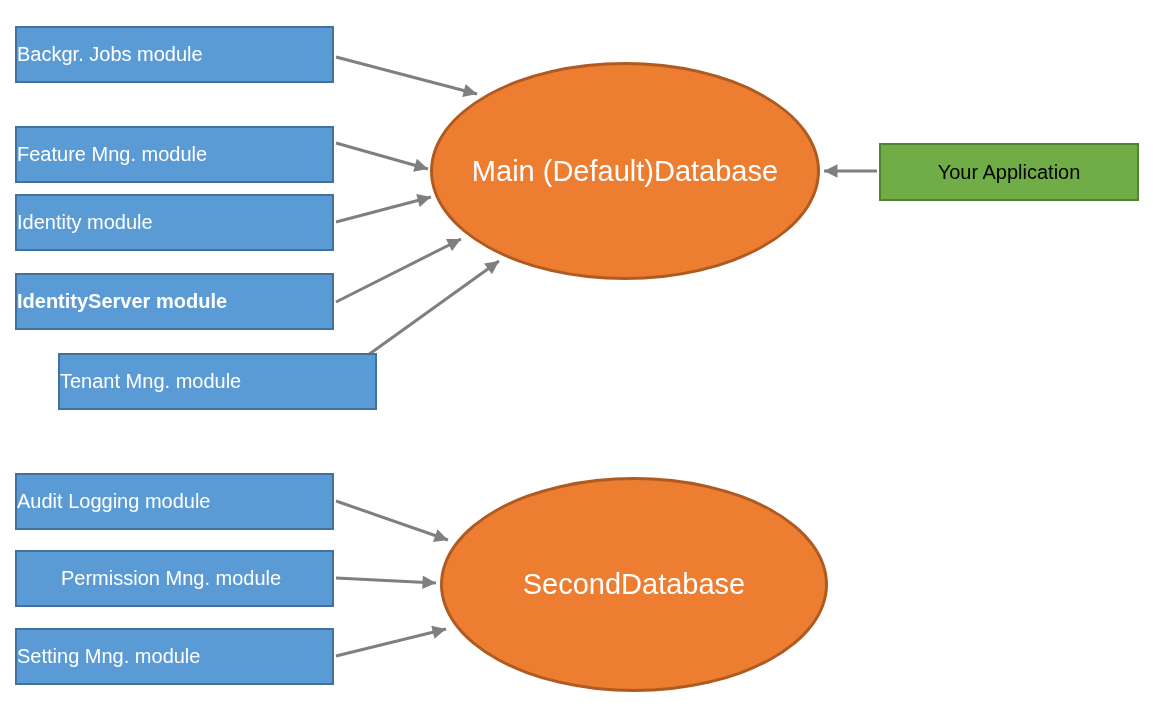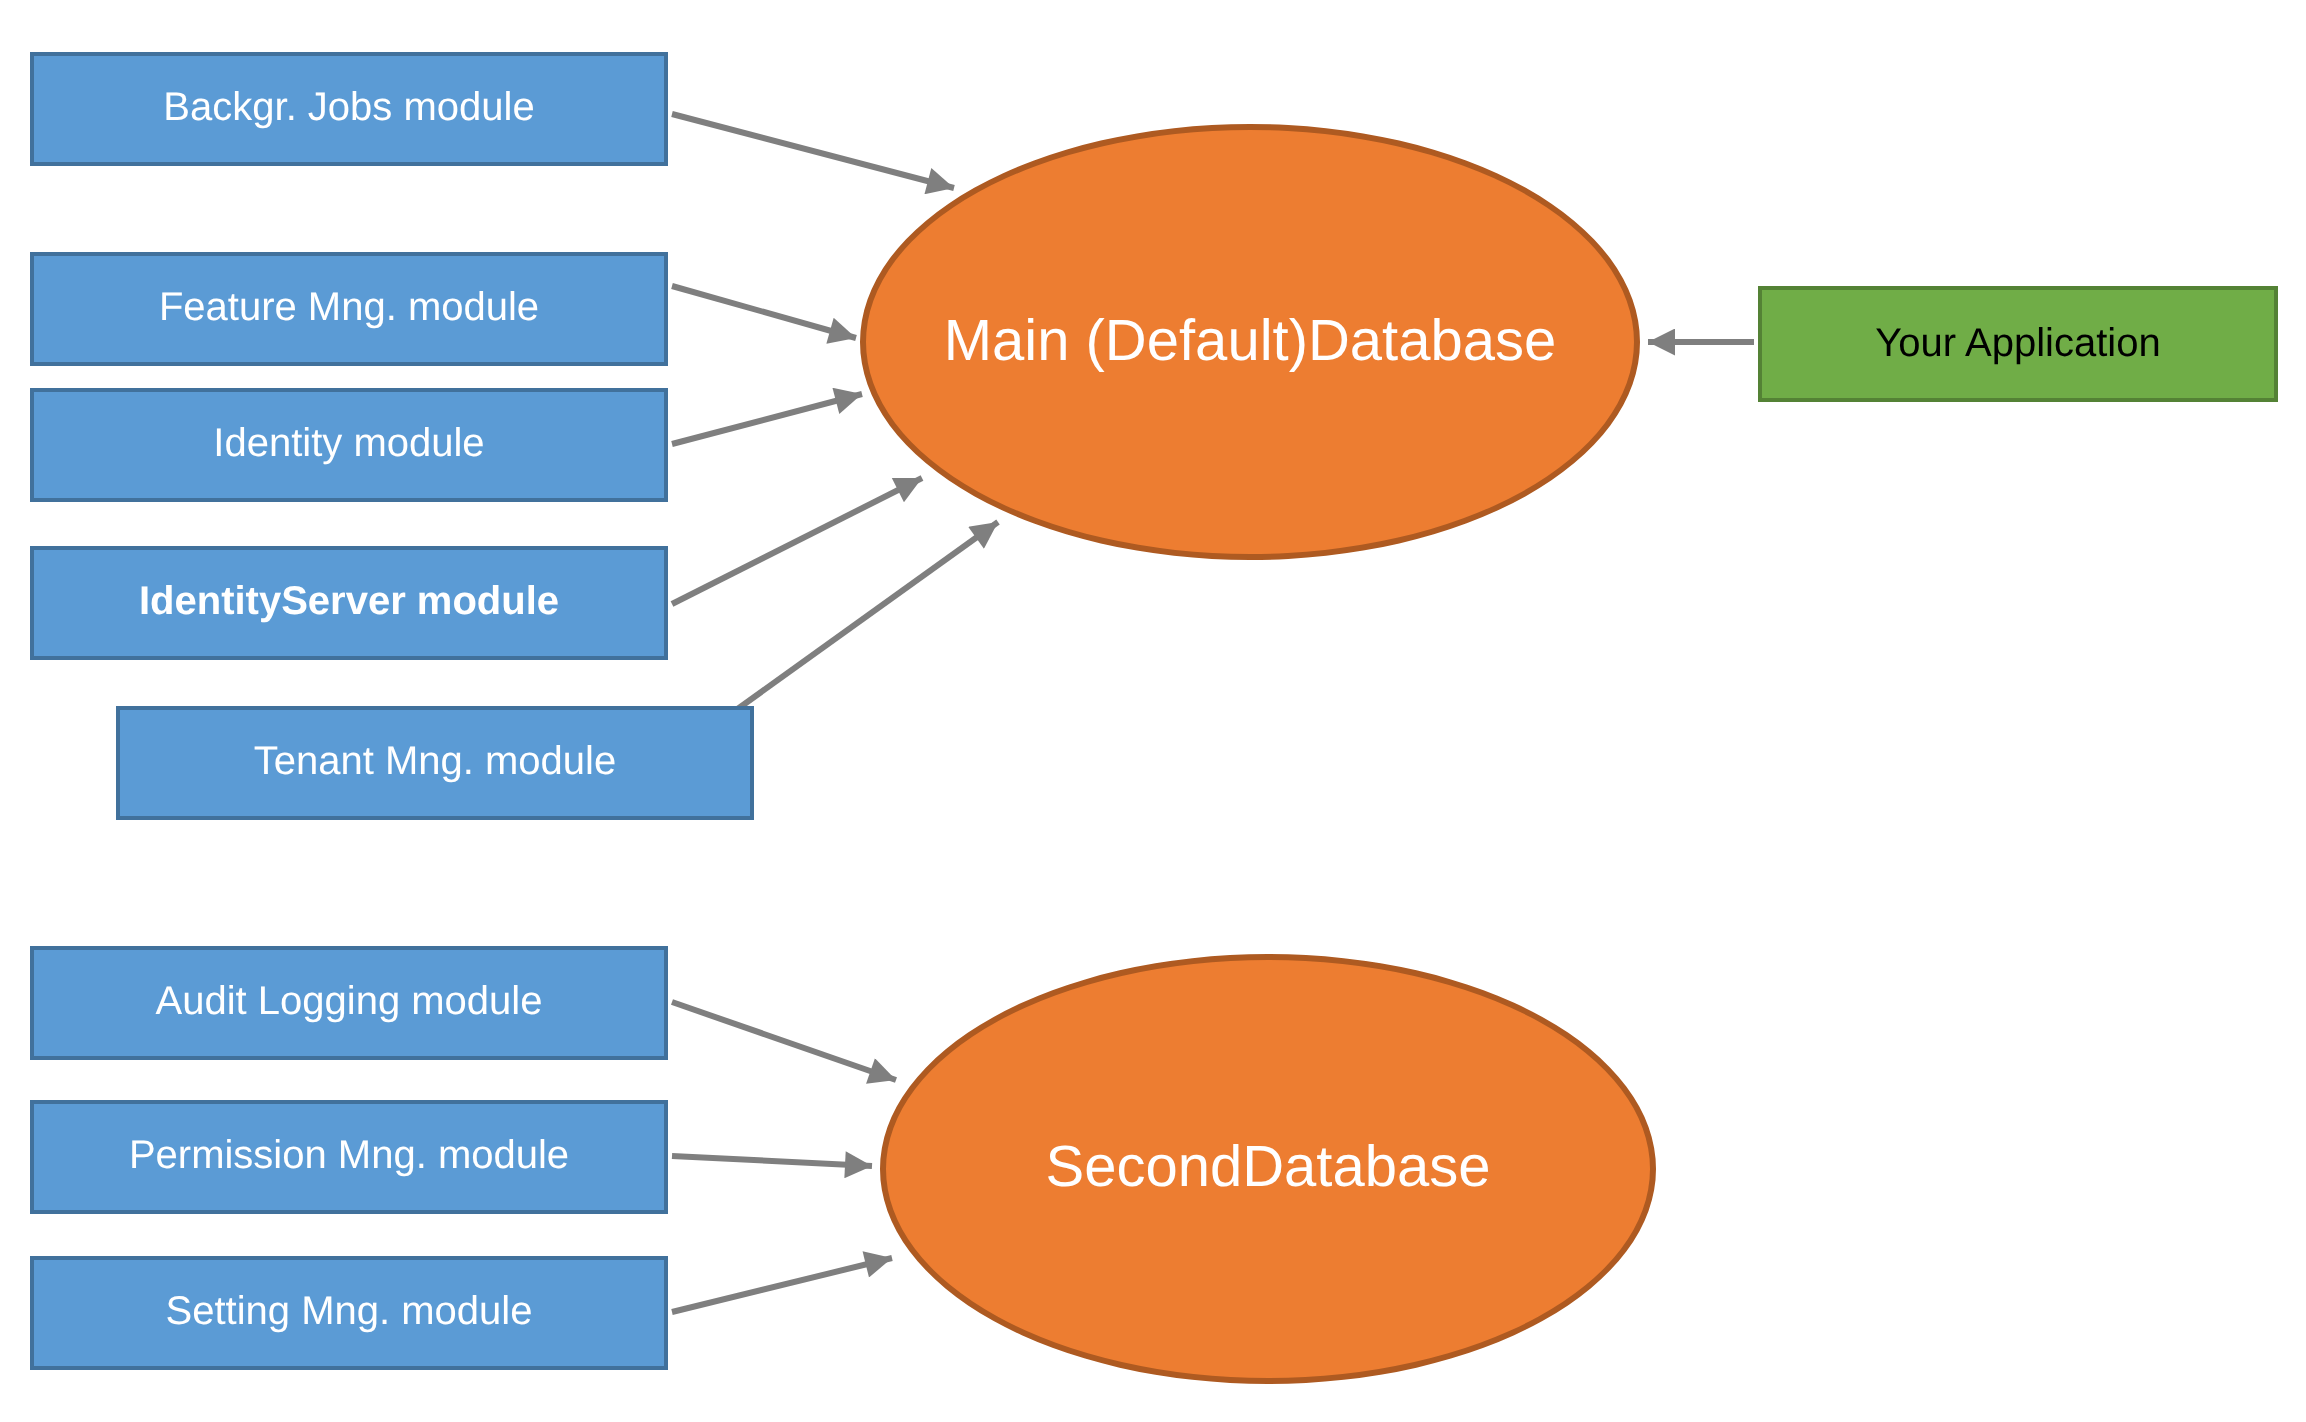--- a/index.html
+++ b/index.html
@@ -21,21 +21,21 @@
     position: absolute;
     left: 15px;
     width: 319px;
     height: 57px;
     box-sizing: border-box;
     background: #5B9BD5;
     border: 2px solid #41719C;
     color: #ffffff;
     display: flex;
     align-items: center;
-    justify-content: center;
+    justify-content: flex-start;
     font-size: 20px;
     white-space: nowrap;
   }
   .db-ellipse {
     position: absolute;
     box-sizing: border-box;
     border-radius: 50%;
     background: #ED7D31;
     border: 3px solid #AE5A21;
     color: #ffffff;
@@ -64,21 +64,21 @@
     justify-content: center;
     font-size: 20px;
     white-space: nowrap;
   }
   .pos-1 { top: 26px; }
   .pos-2 { top: 126px; }
   .pos-3 { top: 194px; }
   .pos-4 { top: 273px; font-weight: bold; }
   .pos-5 { top: 353px; margin-left: 43px; }
   .pos-6 { top: 473px; }
-  .pos-7 { top: 550px; }
+  .pos-7 { top: 550px; padding-left: 44px; }
   .pos-8 { top: 628px; }
 </style>
 </head>
 <body>
 
 <div class="canvas">
 
   <svg class="arrow-layer" viewBox="0 0 1153 711" xmlns="http://www.w3.org/2000/svg">
     <defs>
       <marker id="ah" viewBox="0 0 10 10" refX="10" refY="5" markerWidth="5.5" markerHeight="4.5" orient="auto-start-reverse">

